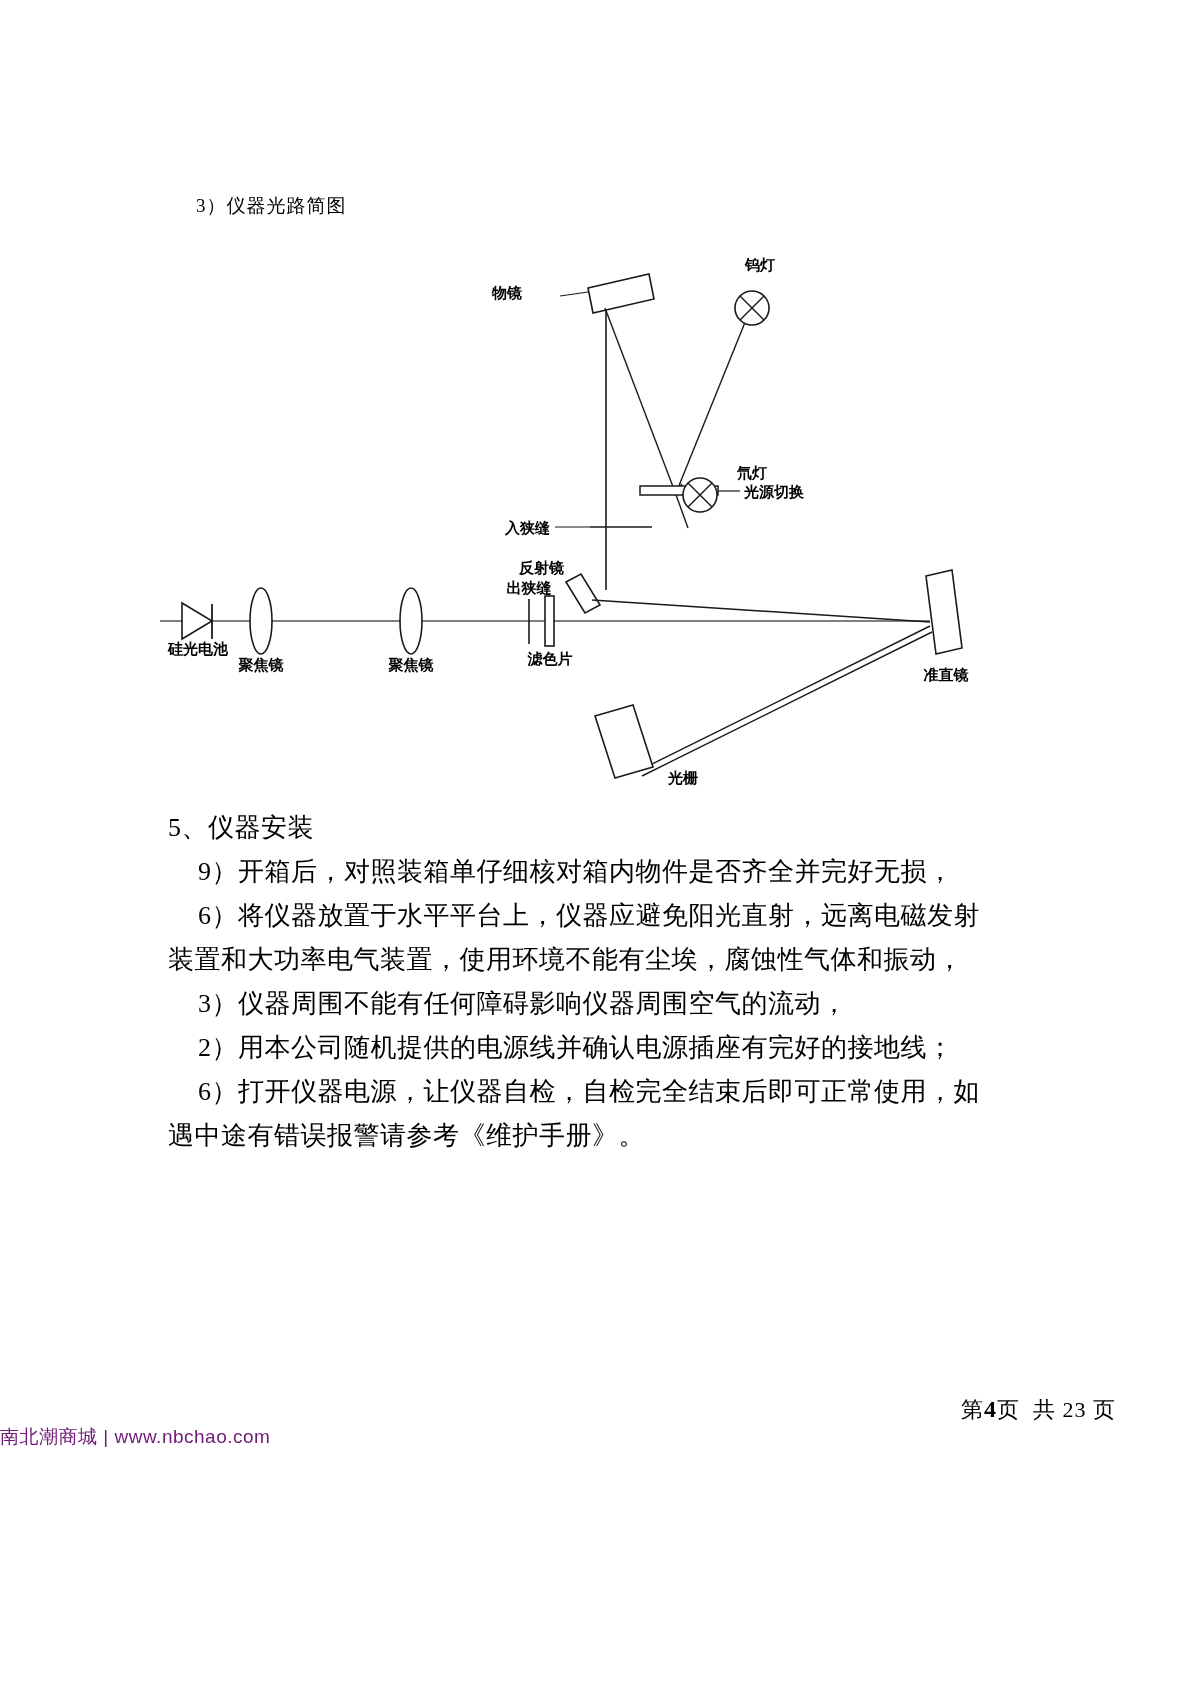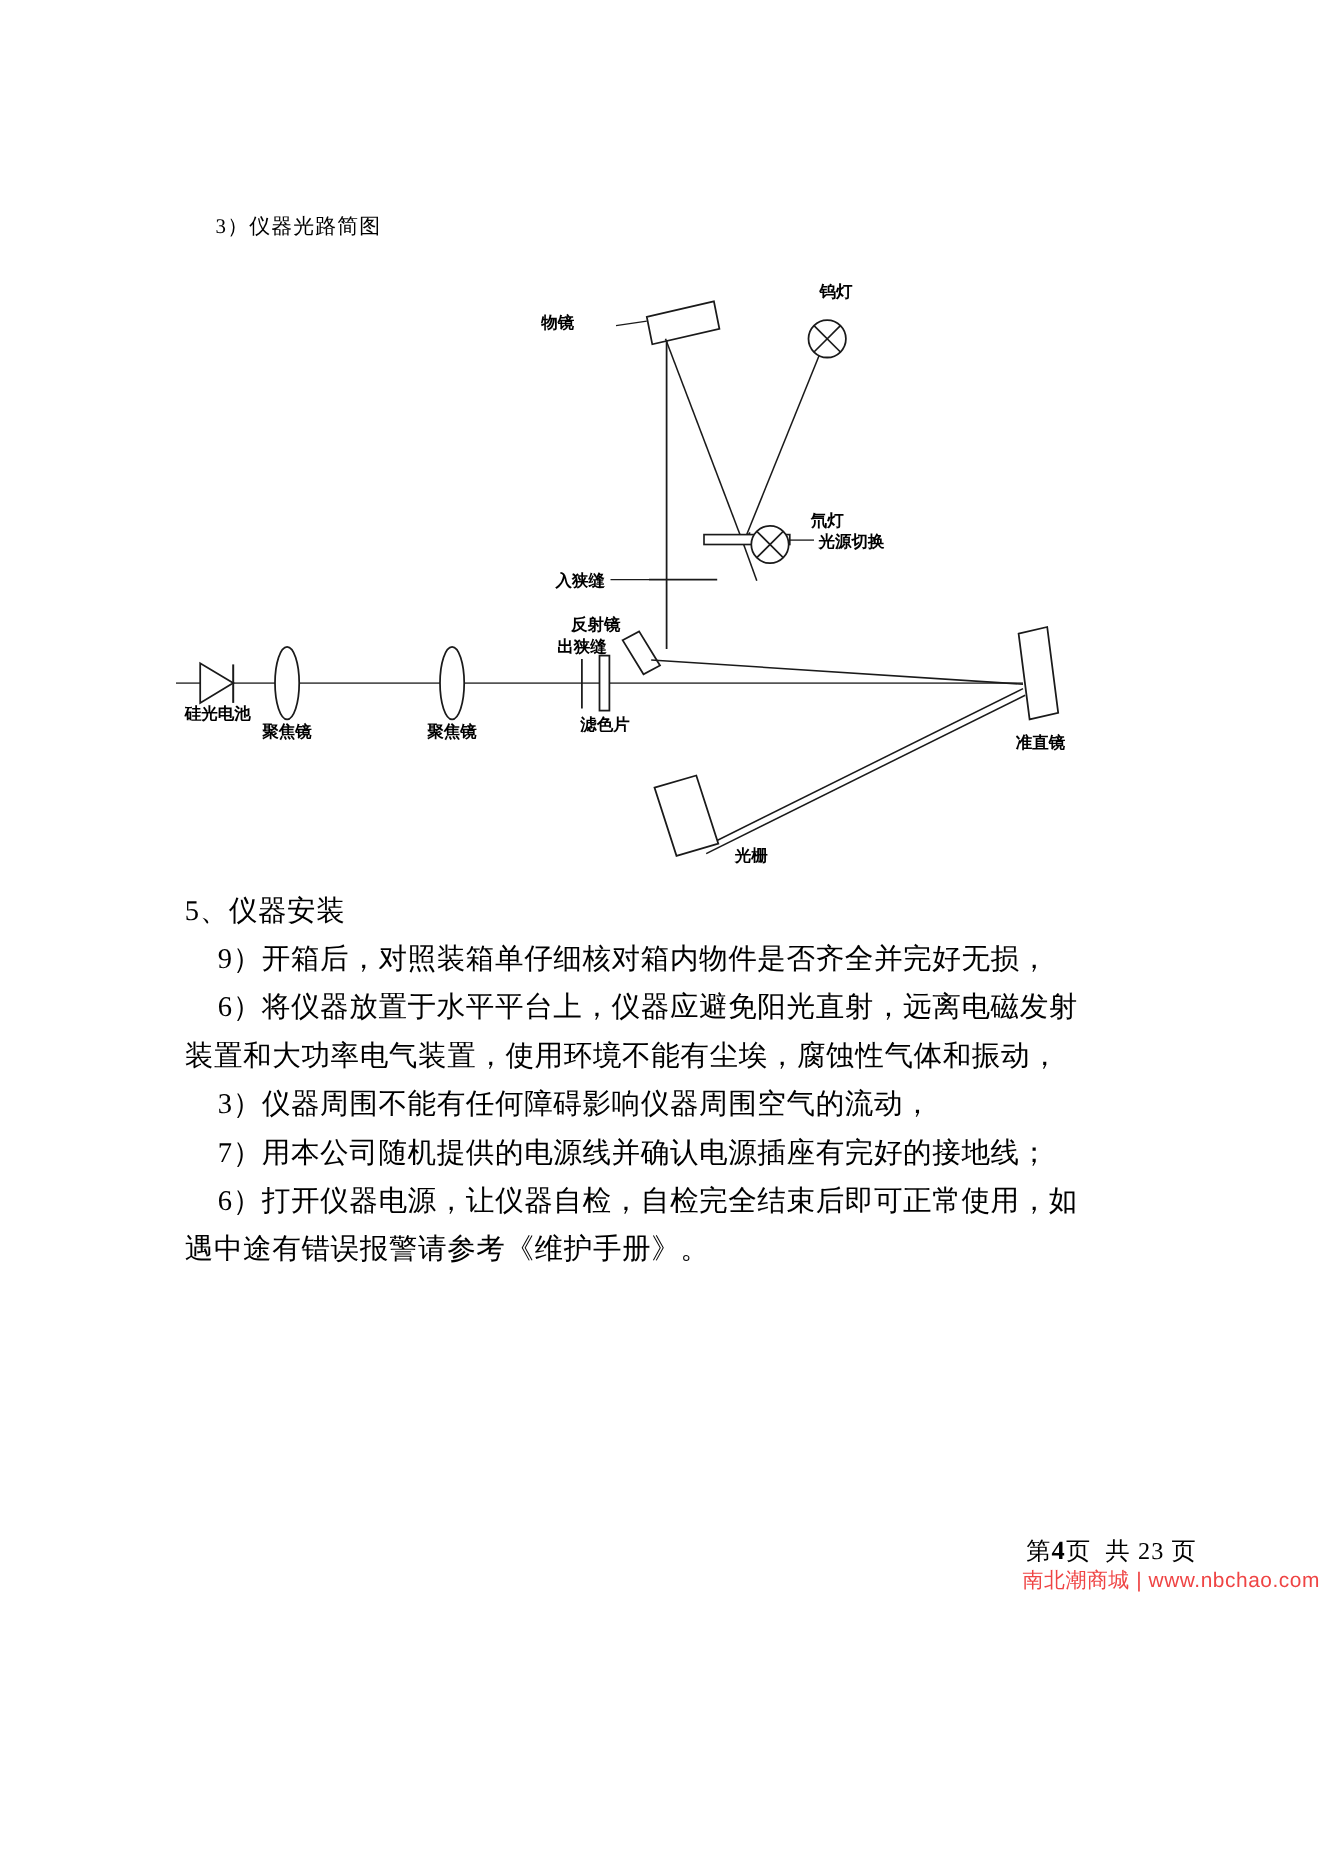--- a/index.html
+++ b/index.html
@@ -60,38 +60,38 @@
   }
   .para.num    { text-indent: 30px; }
 
   
   #page-footer {
     position: absolute;
     left: 0;
     top: 1395px;
     width: 1200px;
     text-align: right;
-    padding-right: 112px;
+    padding-right: 84px;
     box-sizing: border-box;
     font-size: 22px;
     letter-spacing: 1px;
   }
   #page-footer .pgnum {
     font-weight: bold;
     font-size: 24px;
   }
   #watermark {
     position: absolute;
     left: 0;
     top: 1424px;
     width: 1200px;
-    text-align: right;
+    text-align: left;
     font-family: "Liberation Sans", "DejaVu Sans", sans-serif;
     font-size: 19px;
-    color: #ef4444;
+    color: #701a75;
     letter-spacing: 0.5px;
   }
 </style>
 </head>
 <body>
 
 <div id="page">
 
   <div class="sec-head" id="heading-optical-path">3）仪器光路简图</div>
 
@@ -203,21 +203,21 @@
   <div class="body-block">
     <p class="para">5、仪器安装</p>
 
     <p class="para num">9）开箱后，对照装箱单仔细核对箱内物件是否齐全并完好无损，</p>
 
 
     <p class="para num">6）将仪器放置于水平平台上，仪器应避免阳光直射，远离电磁发射装置和大功率电气装置，使用环境不能有尘埃，腐蚀性气体和振动，</p>
 
     <p class="para num">3）仪器周围不能有任何障碍影响仪器周围空气的流动，</p>
 
-    <p class="para num">7）用本公司随机提供的电源线并确认电源插座有完好的接地线；</p>
+    <p class="para num">2）用本公司随机提供的电源线并确认电源插座有完好的接地线；</p>
 
 
     <p class="para num">6）打开仪器电源，让仪器自检，自检完全结束后即可正常使用，如遇中途有错误报警请参考《维护手册》。</p>
   </div>
 
   <div id="page-footer">
     <span>第</span><span class="pgnum">4</span><span>页</span>&nbsp;&nbsp;<span>共 23 页</span>
   </div>
 
   <div id="watermark">南北潮商城 | www.nbchao.com</div>

